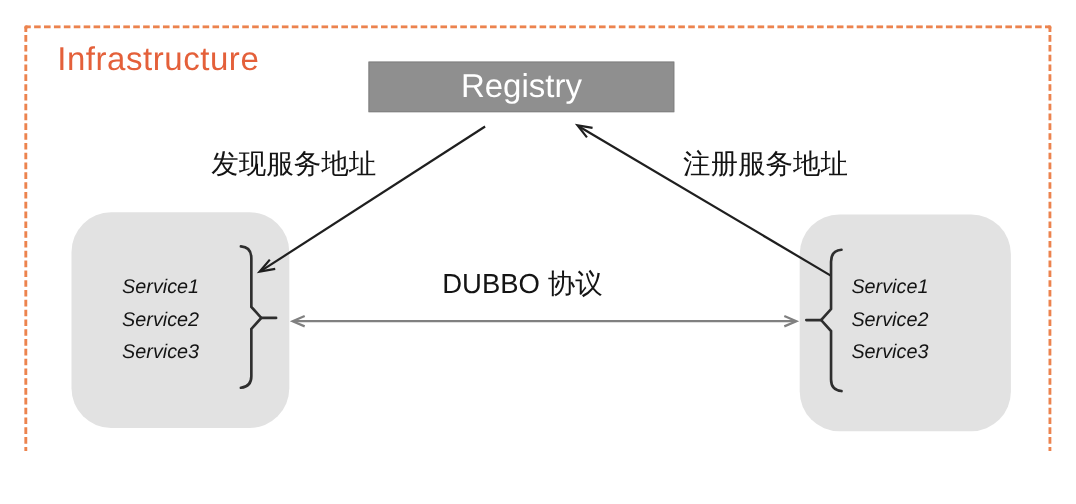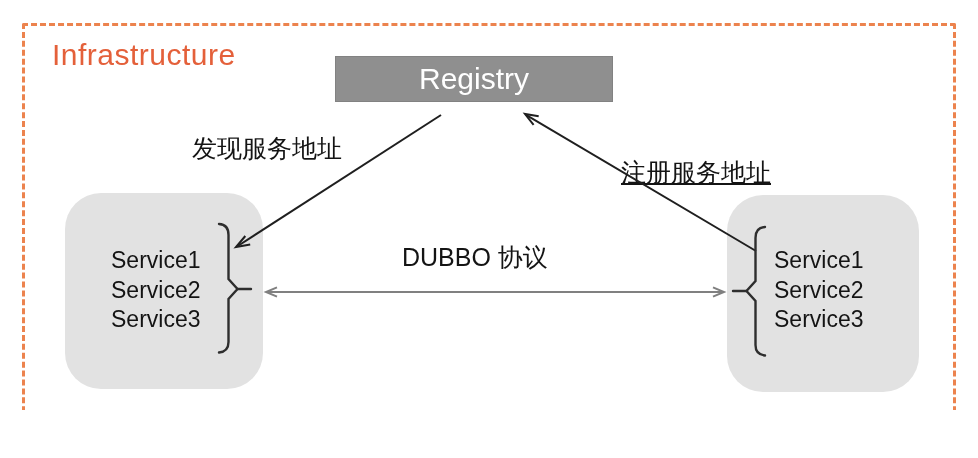--- a/index.html
+++ b/index.html
@@ -45,36 +45,37 @@
   }
   .service-box {
     position: absolute;
     background: #E2E2E2;
     border-radius: 36px;
   }
   .service-box.left { left: 65px; top: 193px; width: 198px; height: 196px; }
   .service-box.right { left: 727px; top: 195px; width: 192px; height: 197px; }
   .service-list {
     position: absolute;
-    font-size: 23px;
+    font-size: 18px;
     line-height: 29.5px;
     color: #141414;
     white-space: nowrap;
+    font-style: italic;
   }
   .service-list.left { left: 111px; top: 246px; }
   .service-list.right { left: 774px; top: 246px; }
   .edge-label {
     position: absolute;
     font-size: 25px;
     color: #141414;
     white-space: nowrap;
     text-align: right;
   }
   .edge-label.discover { left: 192px; top: 132px; }
-  .edge-label.register { left: 621px; top: 156px; text-decoration: underline; }
+  .edge-label.register { left: 621px; top: 132px; }
   .edge-label.dubbo { left: 402px; top: 241px; width: 168px; text-align: left; }
   svg.overlay {
     position: absolute;
     left: 0; top: 0;
     width: 978px; height: 458px;
     pointer-events: none;
   }
 </style>
 </head>
 <body>

